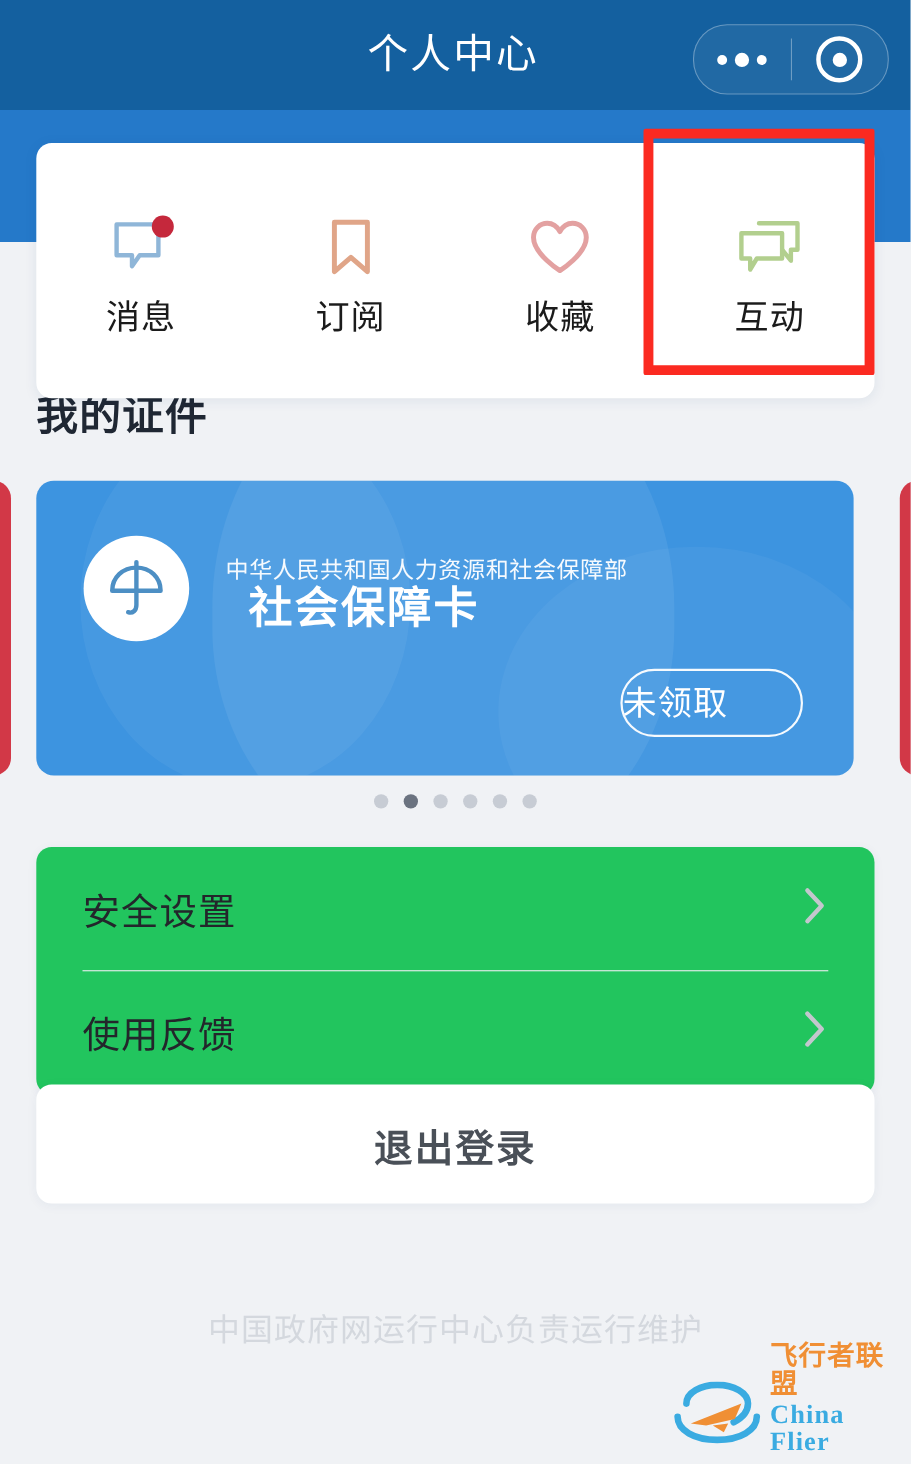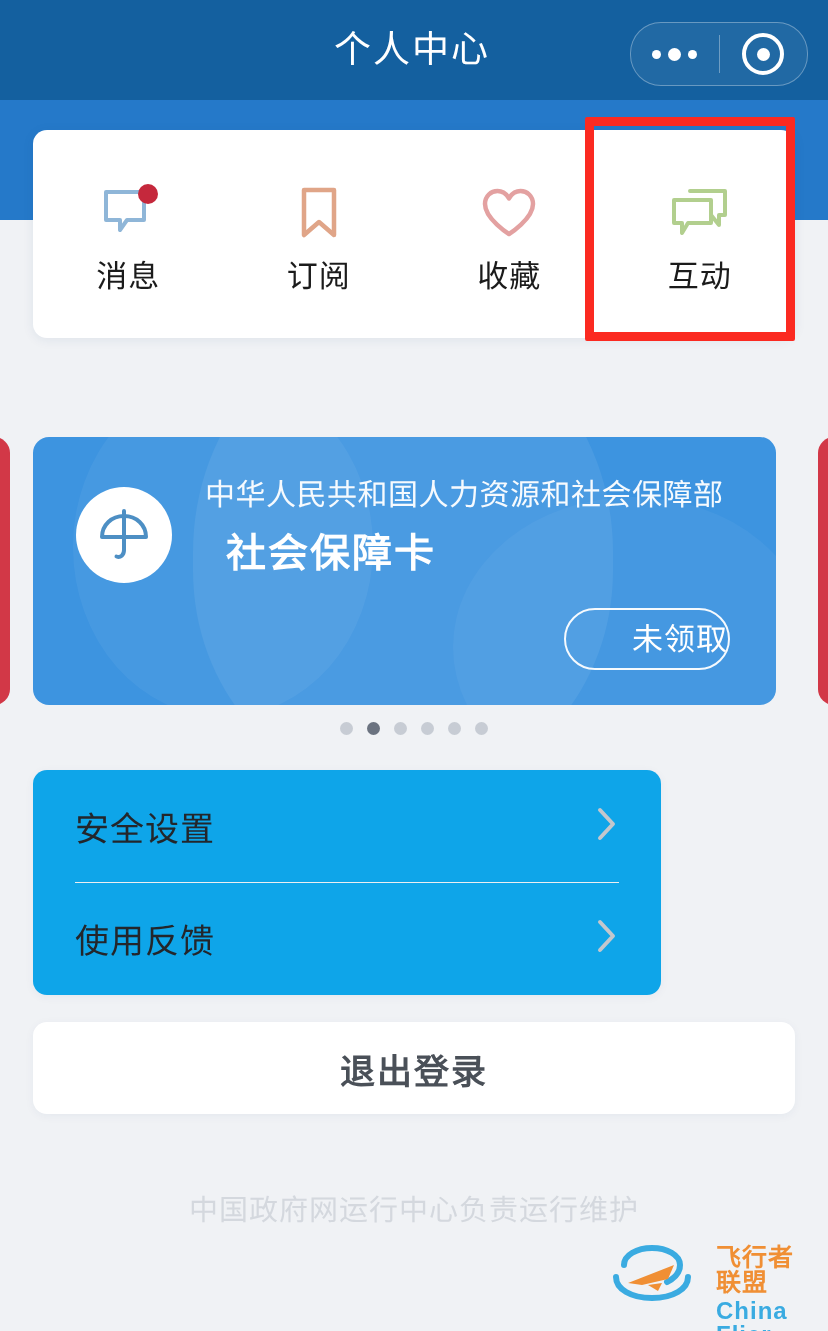--- a/index.html
+++ b/index.html
@@ -101,21 +101,21 @@
     background: #2579c9;
     z-index: 1;
   }
 
   
   .quicknav {
     position: absolute;
     left: 33px;
     top: 130px;
     width: 762px;
-    height: 208px;
+    height: 232px;
     background: #ffffff;
     border-radius: 14px;
     box-shadow: 0 2px 12px rgba(20,60,110,0.08);
     display: flex;
     z-index: 3;
   }
   .qn-item {
     flex: 1;
     display: flex;
     flex-direction: column;
@@ -222,22 +222,22 @@
     border-radius: 50%;
     background: #ffffff;
     display: flex;
     align-items: center;
     justify-content: center;
     z-index: 3;
   }
   .card-org {
     position: absolute;
     left: 205px;
-    top: 480px;
-    font-size: 30px;
+    top: 508px;
+    font-size: 21px;
     color: rgba(255,255,255,0.95);
     letter-spacing: 0.5px;
     line-height: 1;
     z-index: 3;
   }
   .card-name {
     position: absolute;
     left: 205px;
     top: 527px;
     font-size: 40px;
@@ -252,21 +252,21 @@
     position: absolute;
     left: 564px;
     top: 608px;
     width: 166px;
     height: 62px;
     border: 2px solid rgba(255,255,255,0.95);
     border-radius: 31px;
     color: #ffffff;
     font-size: 31px;
     line-height: 60px;
-    text-align: right;
+    text-align: left;
     letter-spacing: 1px;
     z-index: 3;
     box-sizing: border-box;
   }
 
   
   .dots {
     position: absolute;
     left: 0;
     top: 722px;
@@ -282,23 +282,23 @@
     border-radius: 50%;
     background: #c7ccd4;
   }
   .dots span.active { background: #6b7380; }
 
   
   .list-card {
     position: absolute;
     left: 33px;
     top: 770px;
-    width: 628px;
+    width: 762px;
     height: 225px;
-    background: #0ea5e9;
+    background: #22c55e;
     border-radius: 14px;
     box-shadow: 0 2px 10px rgba(20,60,110,0.05);
   }
   .list-row {
     position: relative;
     height: 112px;
     display: flex;
     align-items: center;
     padding: 0 42px;
     box-sizing: border-box;
@@ -320,23 +320,23 @@
     right: 42px;
     top: 112px;
     height: 1px;
     background: #eceef1;
   }
 
   
   .logout {
     position: absolute;
     left: 33px;
-    top: 1022px;
+    top: 986px;
     width: 762px;
-    height: 92px;
+    height: 108px;
     background: #ffffff;
     border-radius: 14px;
     box-shadow: 0 2px 10px rgba(20,60,110,0.05);
     display: flex;
     align-items: center;
     justify-content: center;
     font-size: 35px;
     color: #4a5058;
     letter-spacing: 2px;
     font-weight: 600;
@@ -356,23 +356,24 @@
   }
 
   
   .watermark {
     position: absolute;
     right: 14px;
     bottom: 8px;
     width: 206px;
     height: 78px;
     display: flex;
-    align-items: flex-start;
-    gap: 20px;
+    align-items: flex-end;
+    gap: 4px;
     opacity: 0.95;
+    font-family: Liberation Serif, serif;
   }
   .wm-text {
     display: flex;
     flex-direction: column;
     justify-content: center;
     line-height: 1;
   }
   .wm-cn {
     font-size: 25px;
     font-weight: bold;
@@ -450,20 +451,21 @@
           <path d="M4 13 H41 V36 H18 L12 46 L12 36 H4 Z" stroke="#b2cf8e" stroke-width="4" stroke-linejoin="round" fill="#ffffff"></path>
         </svg>
       </div>
       <div class="qn-label">互动</div>
     </div>
 
   </div>
 
   <div class="highlight-box"></div>
 
+  <div class="section-title">我的证件</div>
 
   <div class="carousel">
     <div class="card-peek left"></div>
     <div class="card-peek right"></div>
 
     <div class="cert-card">
       <span class="card-blob blob-b"></span>
       <span class="card-blob blob-a"></span>
       <span class="card-blob blob-c"></span>
     </div>

